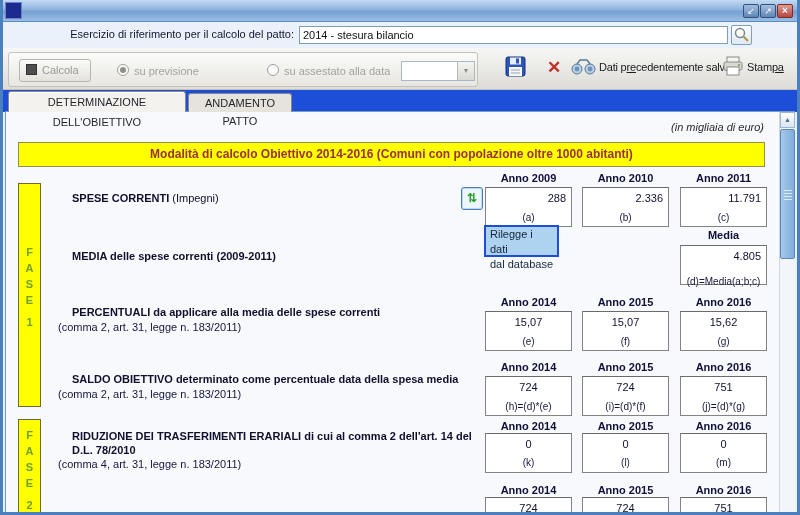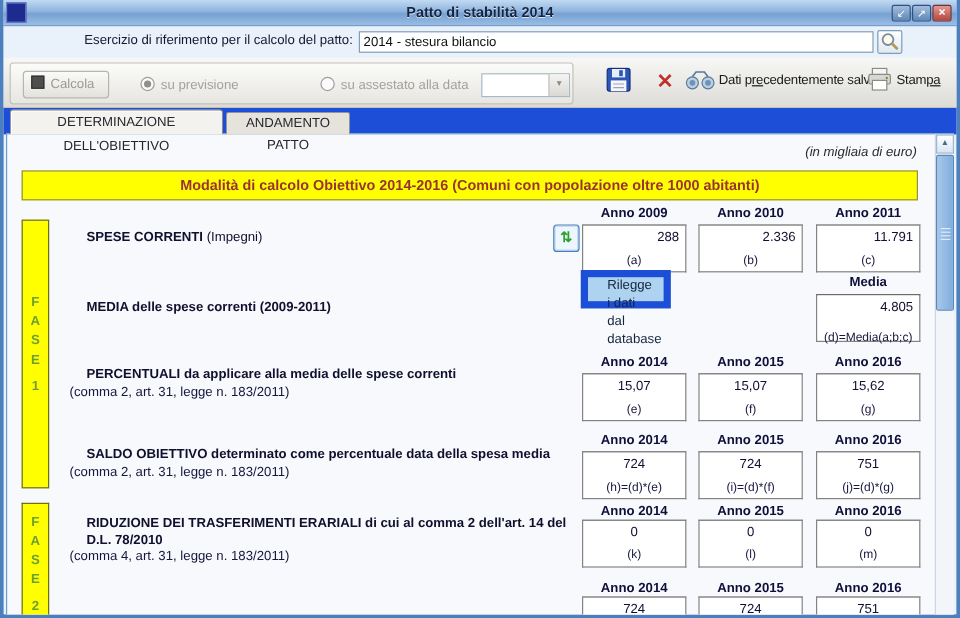--- a/index.html
+++ b/index.html
@@ -110,31 +110,30 @@
 
   .row-title { position:absolute; left:58px; font-size:11px; font-weight:bold; color:#10102e;margin-left:14px; }
   .row-title .nrm { font-weight:normal; }
   .row-sub { position:absolute; left:58px; font-size:11px; color:#16163e; }
 
   .refresh-btn { position:absolute; left:461px; top:187px; width:22px; height:23px;
                  border:1px solid #4a7ebb; border-radius:3px; background:#eef6fd;
                  box-shadow:inset 0 0 0 1px #bcd8f0; color:#2f9f2f; font-weight:bold;
                  font-size:12px; line-height:20px; text-align:center; cursor:pointer; }
   .tooltip { position:absolute; left:484px; top:225px; width:75px; height:32px;
-             background:#aed3f0; border:6px solid #1d4ed8; font-size:11px; color:#15253c;
-             line-height:15px; padding:0 16px; z-index:5; }
+             background:#aed3f0; border:2px solid #1d4ed8; font-size:11px; color:#15253c;
+             line-height:15px; padding:0 4px; z-index:5; }
 </style>
 </head>
 <body>
 
 <div class="window">
 
   <div class="titlebar">
     <div class="app-icon"></div>
-    <div class="title-text">Patto di stabilità 2014</div>
     <div class="tb-btn" style="left:743px;">↙</div>
     <div class="tb-btn" style="left:760px;">↗</div>
     <div class="tb-btn close" style="left:777px;">×</div>
   </div>
 
   <div class="hdr-row">
     <div class="ex-label">Esercizio di riferimento per il calcolo del patto:</div>
     <input class="ex-input" value="2014 - stesura bilancio" style="">
     <div class="search-btn">
       <svg width="19" height="18" viewBox="0 0 19 18">

